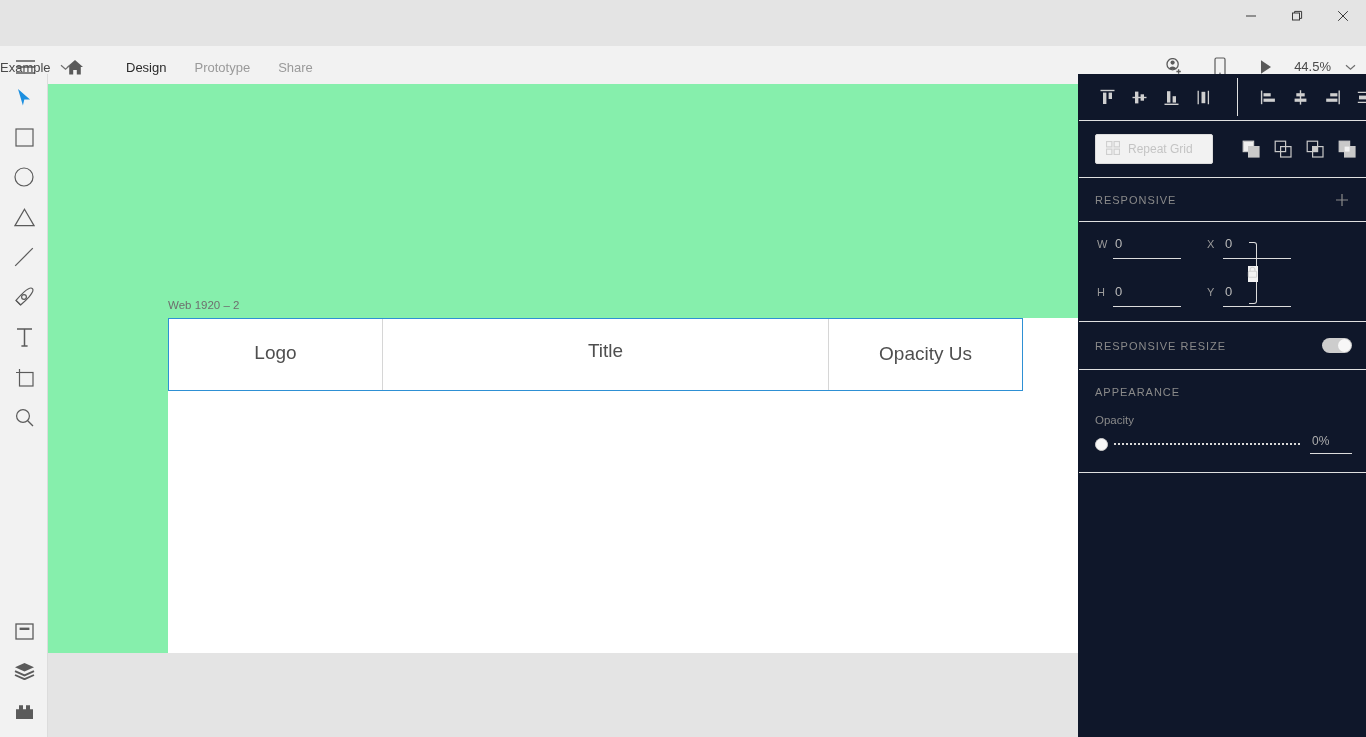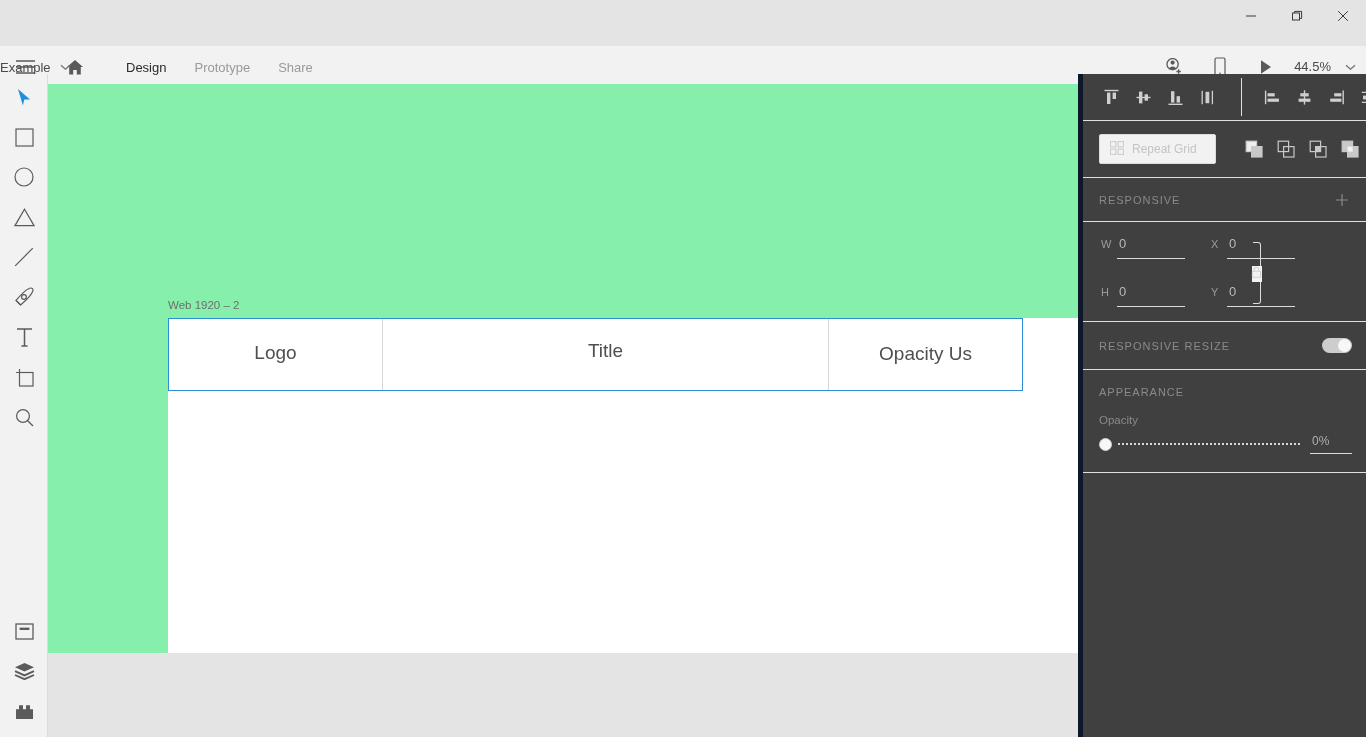--- a/index.html
+++ b/index.html
@@ -110,22 +110,22 @@
     height: 100%;
     font-size: 19px; color: #4f4f4f; font-weight: 400;
   }
   .cell-logo { width: 214px; border-right: 1px solid #d6d6d6; padding-bottom: 3px; }
   .cell-title { width: 446px; border-right: 1px solid #d6d6d6; padding-bottom: 8px; }
   .cell-contact { flex: 1; padding-bottom: 2px; }
 
   
   .rightpanel {
     position: absolute; right: 0; top: 74px; width: 288px; height: 663px;
-    background: #404040;
-    border-left: 5px solid #0f172a;
+    background: #0f172a;
+    border-left: 1px solid #0f172a;
   }
   .rp-row-align {
     height: 47px; display: flex; align-items: center;
     border-bottom: 1px solid #e0e0e0;
   }
   .align-group { display: flex; align-items: center; height: 47px; }
   .align-group.g1 { padding-left: 12px; }
   .align-group.g2 { padding-left: 14px; border-left: 1px solid #e0e0e0; margin-left: 18px; height: 38px; align-items: center; }
   .align-btn {
     width: 32px; height: 34px;

